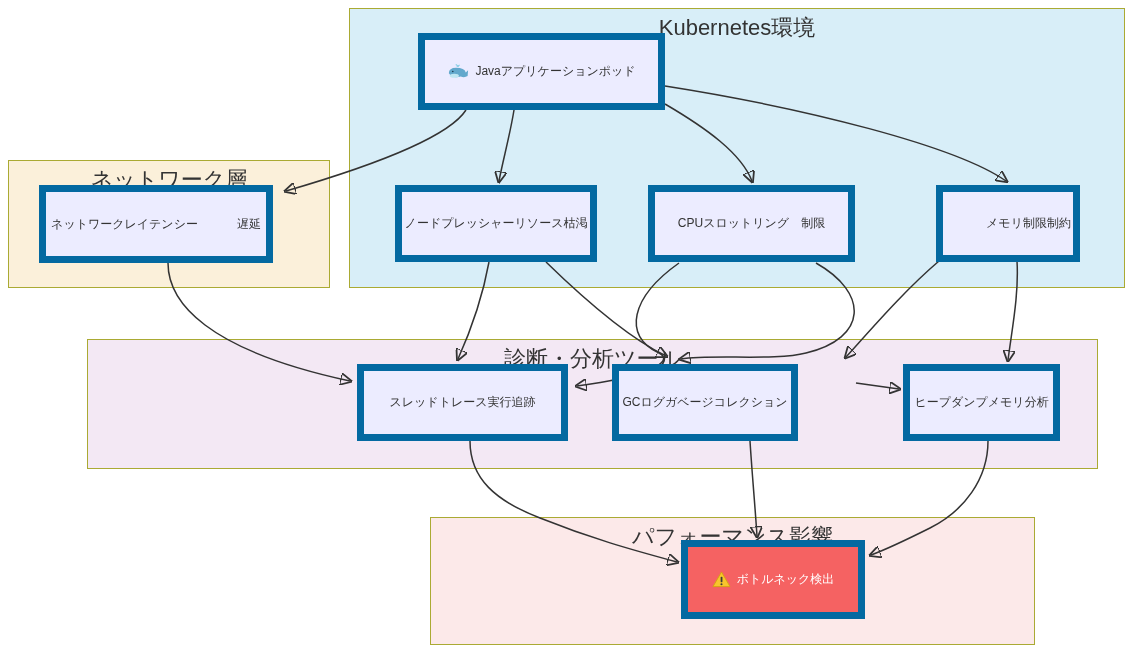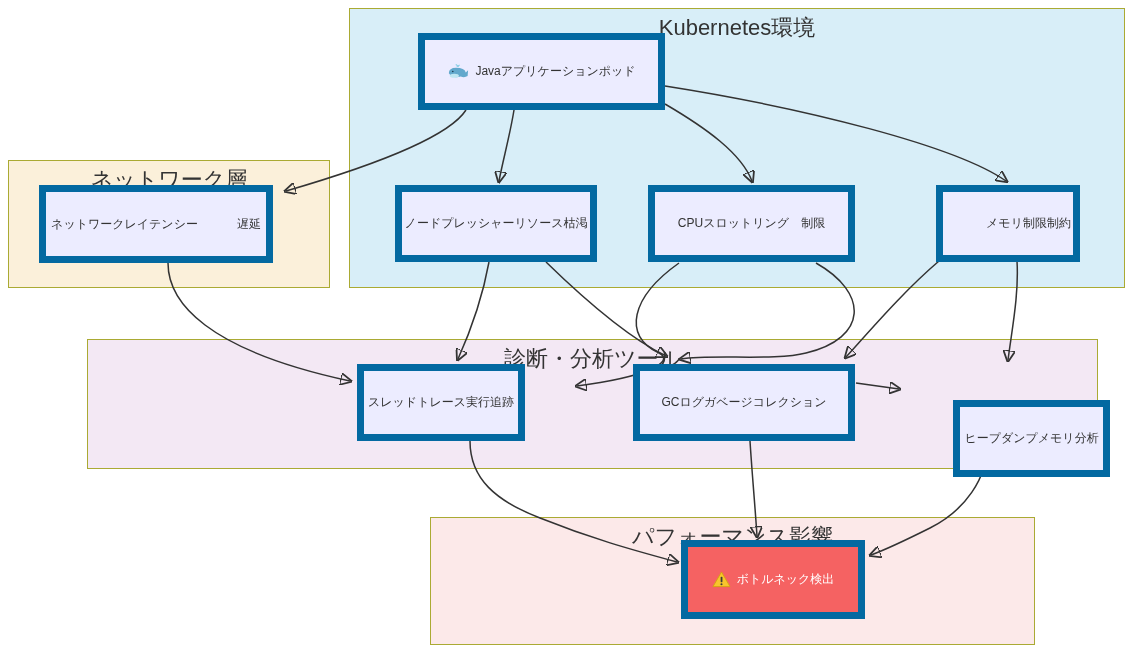--- a/index.html
+++ b/index.html
@@ -24,23 +24,23 @@
   .node{position:absolute;background:#ececff;border:7px solid #0369a1;box-sizing:border-box;
         display:flex;align-items:center;justify-content:center;
         font-size:12px;line-height:25px;text-align:center;color:#333;}
   .node .nl{display:flex;align-items:center;justify-content:center;gap:6px;white-space:nowrap;}
   .node.alert{background:#f56262;color:#ffffff;}
   #n-pod            {left:418px;top:33px; width:247px;height:77px;}
   #n-network-latency{left:39px; top:185px;width:234px;height:78px;gap:39px;}
   #n-node-pressure  {left:395px;top:185px;width:202px;height:77px;}
   #n-cpu-throttling {left:648px;top:185px;width:207px;height:77px;gap:12px;}
   #n-memory-limit   {left:936px;top:185px;width:144px;height:77px;padding-left:41px;}
-  #n-thread-trace   {left:357px;top:364px;width:168px;height:77px;}
-  #n-gc-log         {left:633px;top:364px;width:222px;height:77px;}
-  #n-heap-dump      {left:953px;top:364px;width:157px;height:77px;margin-top:36px;}
+  #n-thread-trace   {left:357px;top:364px;width:211px;height:77px;}
+  #n-gc-log         {left:612px;top:364px;width:186px;height:77px;}
+  #n-heap-dump      {left:903px;top:364px;width:157px;height:77px;}
   #n-bottleneck     {left:681px;top:540px;width:184px;height:79px;}
   .icon{display:inline-flex;align-items:center;}
   .icon svg{display:block;}
 </style>
 </head>
 <body>
 
 <div class="stage">
 
   <div class="container" id="c-k8s">

